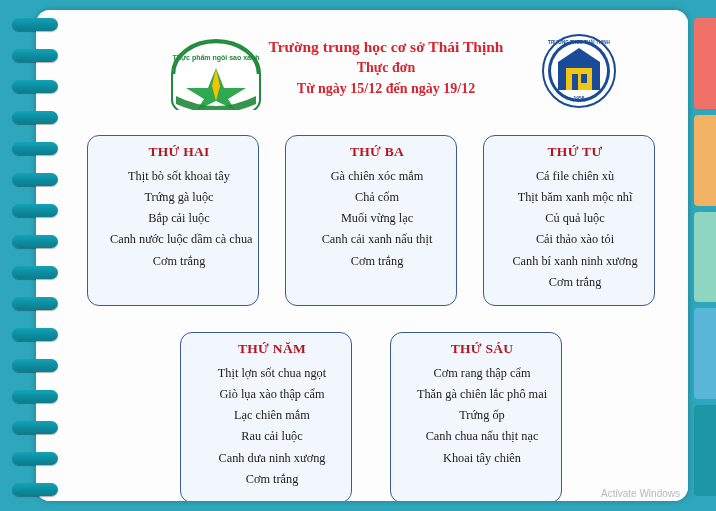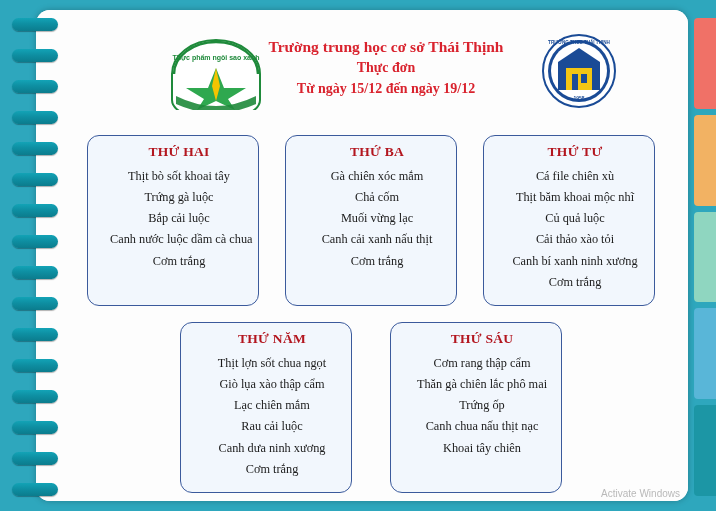--- a/index.html
+++ b/index.html
@@ -126,21 +126,21 @@
     justify-content: center;
   }
   .row1 {
     left: 50px;
     top: 125px;
     width: 570px;
     gap: 26px;
   }
   .row2 {
     left: 110px;
-    top: 312px;
+    top: 322px;
     width: 450px;
     gap: 38px;
   }
   .card {
     border: 1.4px solid #3b5a9c;
     border-radius: 12px;
     background: #f2f7fd;
     padding: 8px 10px 12px 22px;
     width: 172px;
     box-sizing: border-box;
@@ -235,21 +235,21 @@
         <div class="card-item">Gà chiên xóc mắm</div>
         <div class="card-item">Chả cốm</div>
         <div class="card-item">Muối vừng lạc</div>
         <div class="card-item">Canh cải xanh nấu thịt</div>
         <div class="card-item">Cơm trắng</div>
       </div>
 
       <div class="card">
         <div class="card-title">THỨ TƯ</div>
         <div class="card-item">Cá file chiên xù</div>
-        <div class="card-item">Thịt băm khoai mộc nhĩ</div>
+        <div class="card-item">Thịt băm xanh mộc nhĩ</div>
         <div class="card-item">Củ quả luộc</div>
         <div class="card-item">Cải thảo xào tỏi</div>
         <div class="card-item">Canh bí xanh ninh xương</div>
         <div class="card-item">Cơm trắng</div>
       </div>
     </div>
 
     <div class="cards-row row2">
 
       <div class="card">

